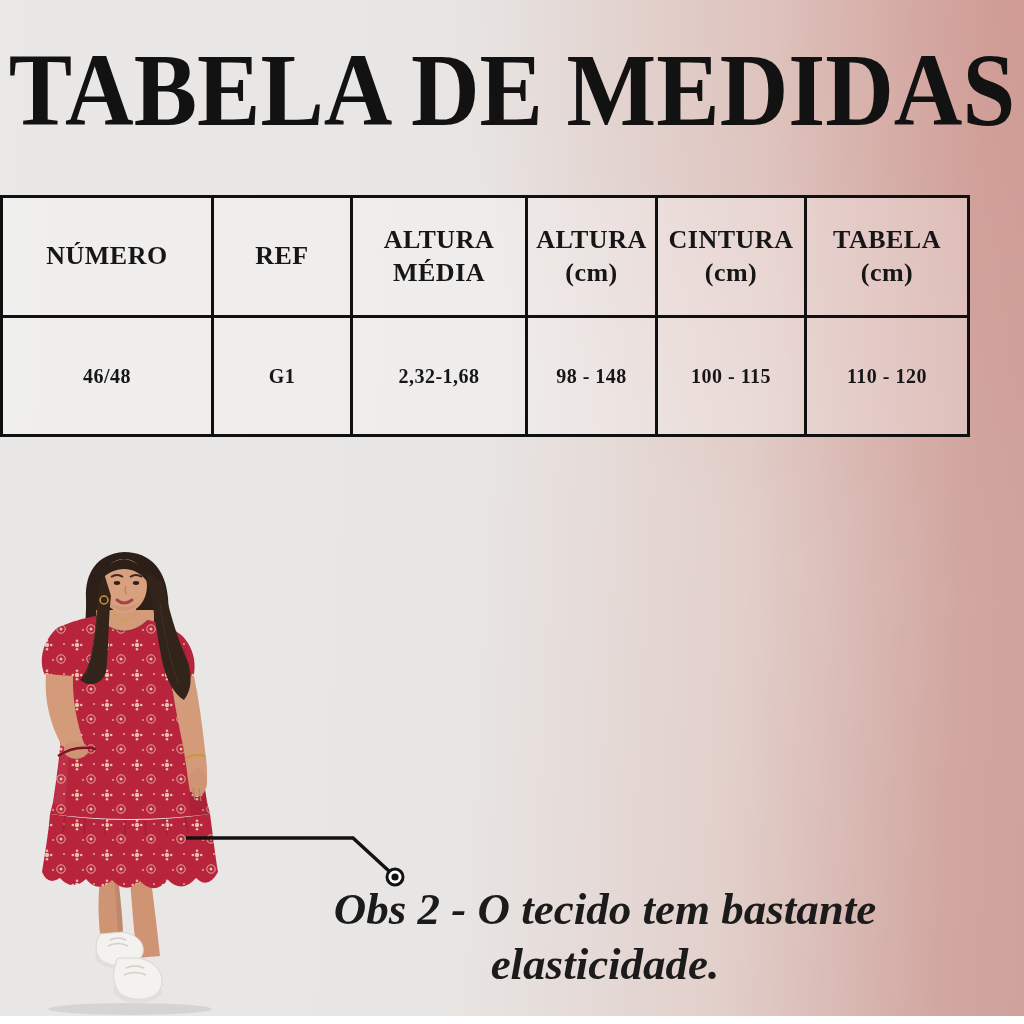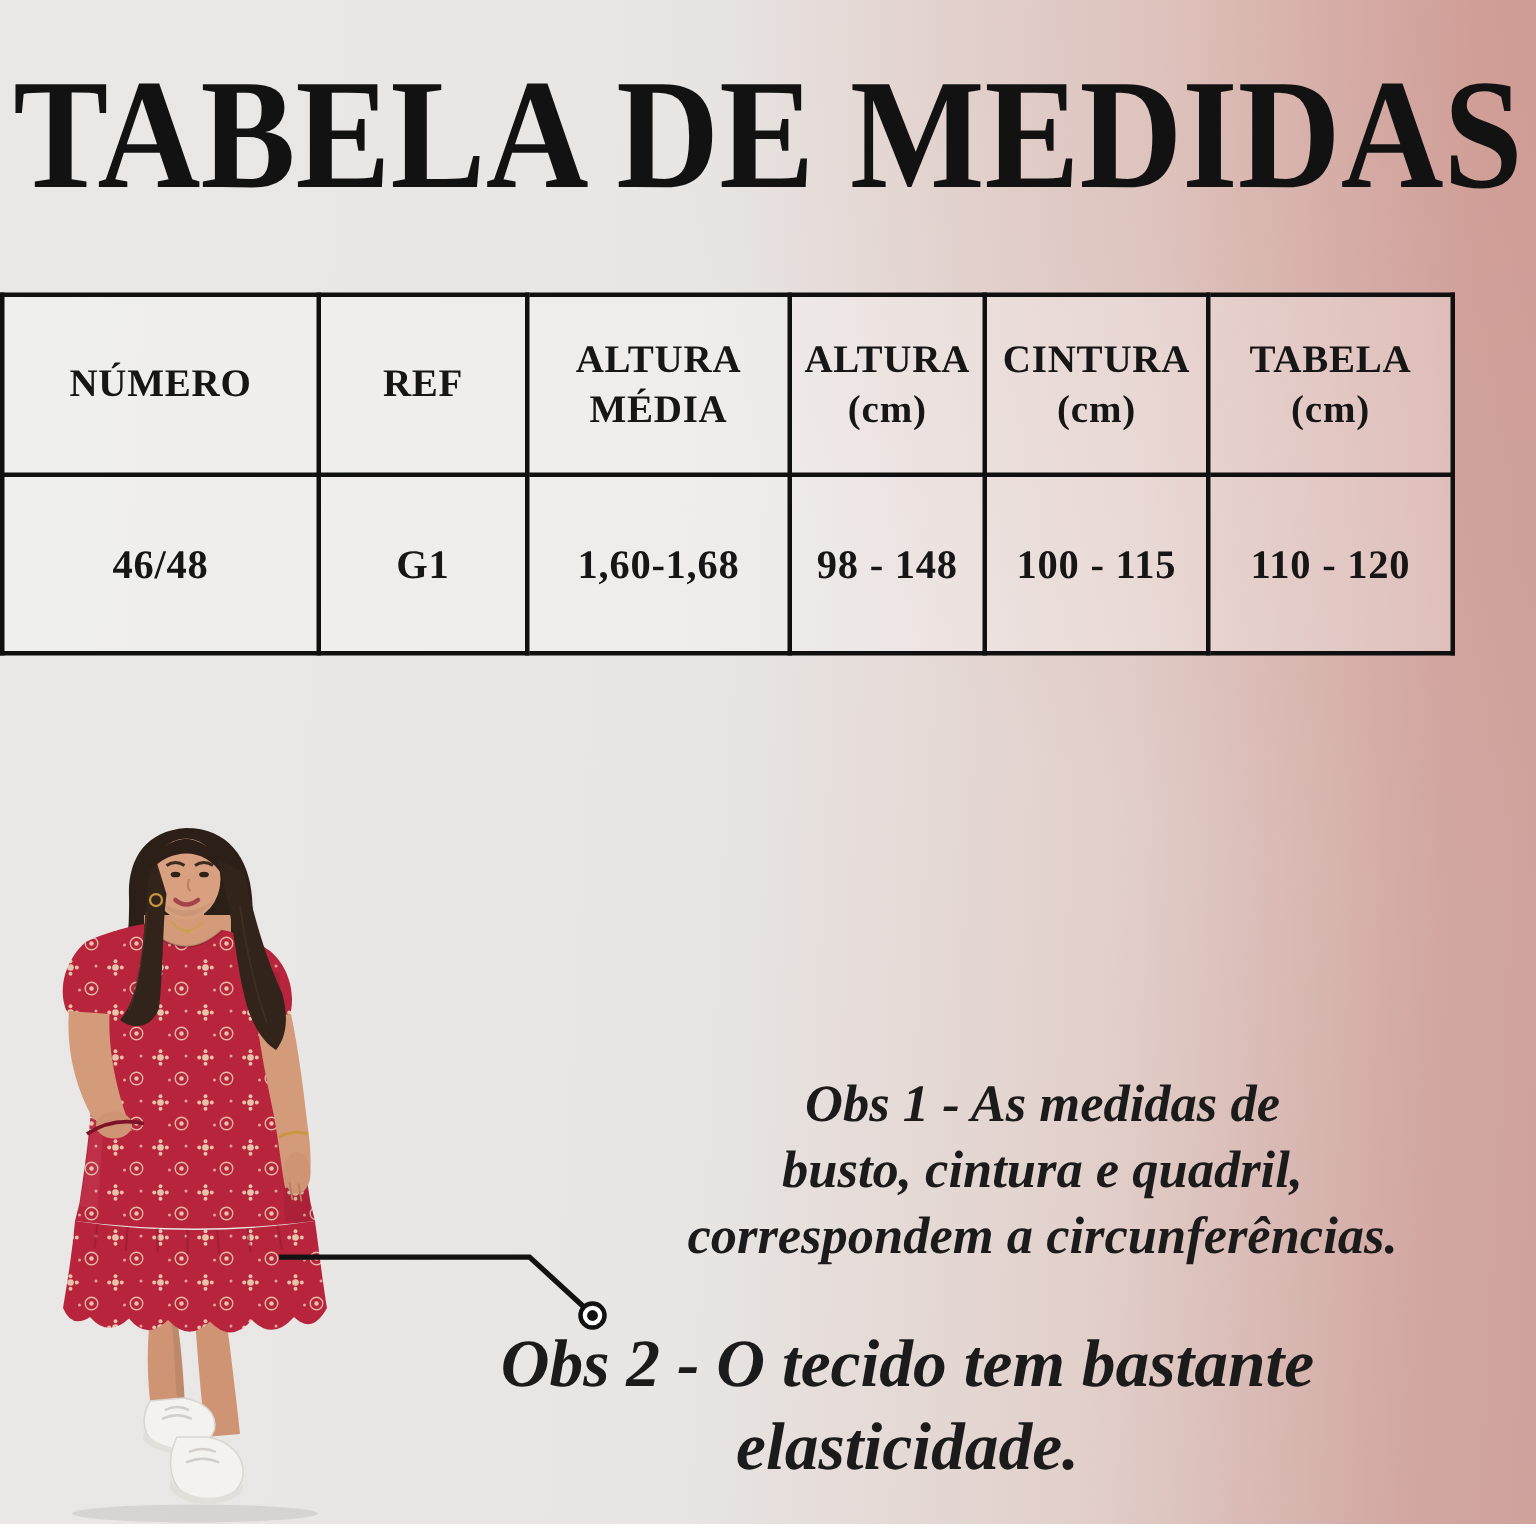--- a/index.html
+++ b/index.html
@@ -22,21 +22,21 @@
     position:absolute;top:195px;left:0;width:967px;
     border-collapse:collapse;table-layout:fixed;
   }
   table.sizes td,table.sizes th{
     border:3px solid #101010;
     background:rgba(255,255,255,0.30);
     text-align:center;vertical-align:middle;
     font-weight:700;color:#161616;
   }
   table.sizes th{font-size:26px;line-height:1.25;letter-spacing:0.5px;}
-  table.sizes td{font-size:27px;letter-spacing:0.5px;}
+  table.sizes td{font-size:20px;letter-spacing:0.5px;}
   tr.hdr{height:120px;} tr.r1{height:119px;} tr.r2{height:103px;}
   .hl{display:block;}
   .note{position:absolute;text-align:center;font-weight:700;font-style:italic;color:#1b1b1b;}
   .note span{display:block;}
   .obs1{top:714px;left:410px;width:570px;font-size:35px;line-height:1.26;}
   .obs2{top:882px;left:150px;width:910px;font-size:45px;line-height:1.22;}
   .figure{position:absolute;top:548px;left:10px;width:240px;height:470px;}
   .callout{position:absolute;top:828px;left:180px;width:230px;height:62px;}
 </style>
 </head>
@@ -76,21 +76,21 @@
             <span class="hl">(cm)</span>
           </th>
       <th>
             <span class="hl">TABELA</span>
             <span class="hl">(cm)</span>
           </th>
     </tr>
     <tr class="r1">
       <td>46/48</td>
       <td>G1</td>
-      <td>1,60-1,68</td>
+      <td>2,32-1,68</td>
       <td>98 - 148</td>
       <td>100 - 115</td>
       <td>110 - 120</td>
     </tr>
   </tbody>
     </table>
 
   <svg class="figure" viewBox="0 0 240 470" xmlns="http://www.w3.org/2000/svg">
     <defs>
       <pattern id="floral" width="30" height="30" patternUnits="userSpaceOnUse">
@@ -182,24 +182,19 @@
     <path d="M104,66 Q114,79 126,66" fill="none" stroke="#c9a24a" stroke-width="1.2"></path>
     <circle cx="115" cy="73" r="1.6" fill="#c9a24a"></circle>
   </svg>
 
   <svg class="callout" viewBox="0 0 230 62" xmlns="http://www.w3.org/2000/svg">
     <path d="M6,10 L173,10 L210,44" fill="none" stroke="#121212" stroke-width="3.5"></path>
     <circle cx="215" cy="49" r="8" fill="#ffffff" stroke="#121212" stroke-width="3"></circle>
     <circle cx="215" cy="49" r="3.6" fill="#121212"></circle>
   </svg>
 
-  <div class="note obs1">
-    <span>Obs 1 - As medidas de</span>
-    <span>busto, cintura e quadril,</span>
-    <span>correspondem a circunferências.</span>
-  </div>
 
   <div class="note obs2">
     <span>Obs 2 - O tecido tem bastante</span>
     <span>elasticidade.</span>
   </div>
 
 </div>
 
 </body></html>

